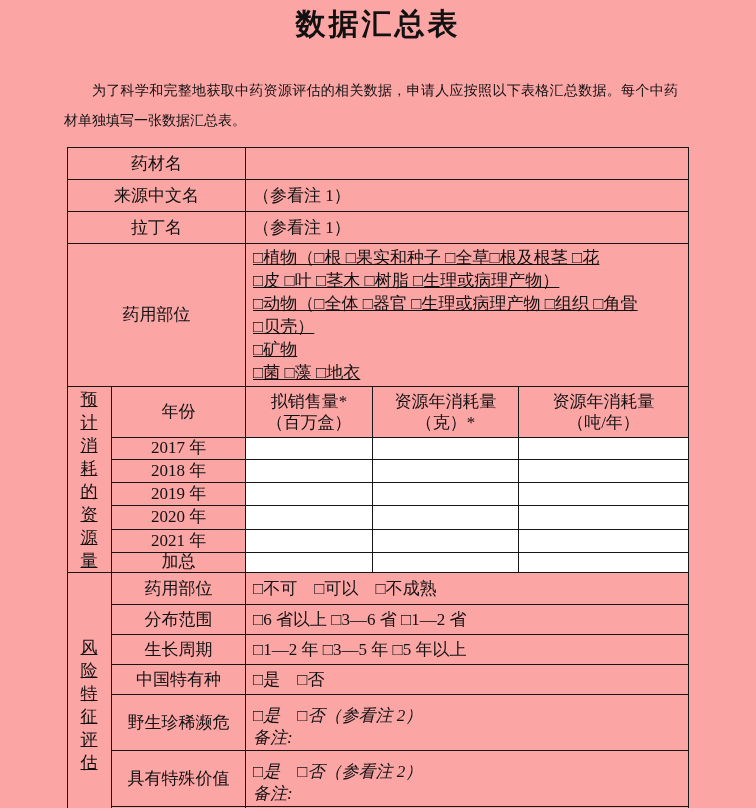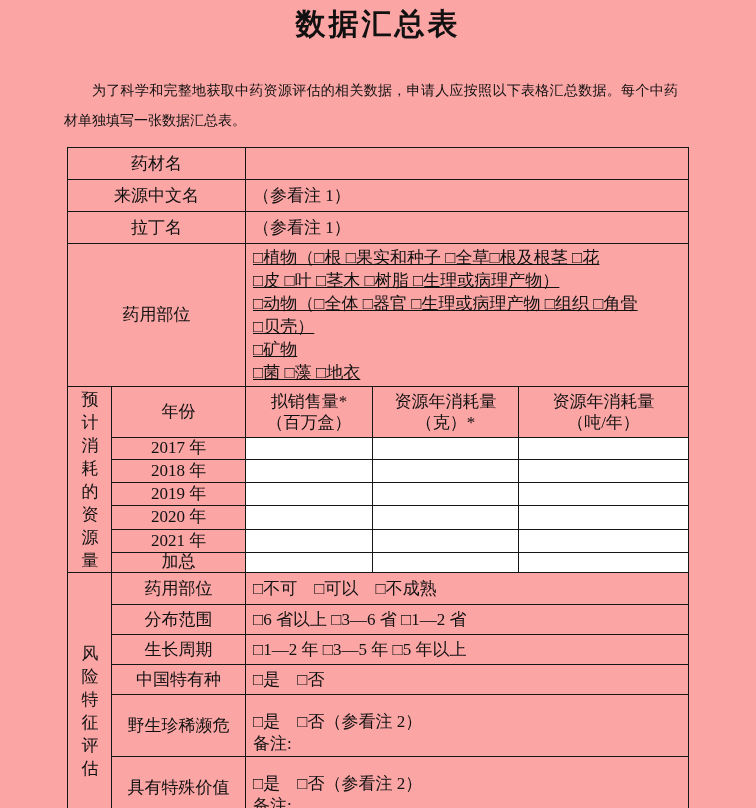--- a/index.html
+++ b/index.html
@@ -19,26 +19,26 @@
   table.form {
     position:absolute; top:147px; left:67px; width:621px;
     border-collapse:collapse; table-layout:fixed; font-size:17px;
   }
   td { border:1px solid #161616; padding:0; overflow:hidden; }
   .lbl { text-align:center; vertical-align:middle; line-height:1.15; }
   .yr  { text-align:center; vertical-align:middle; line-height:1.1; }
   .cnt { text-align:left; vertical-align:middle; padding:1px 4px 1px 7px;
          white-space:pre-line; line-height:22px; }
   .parts { line-height:23px; padding-top:2px; padding-bottom:2px;text-decoration:underline; }
-  .note { vertical-align:top; padding-top:16px; }
+  .note { vertical-align:top; padding-top:10px;font-style:italic; }
   .hdr { text-align:center; vertical-align:middle; white-space:pre-line;
          line-height:21px; }
   .vlbl { text-align:center; vertical-align:middle; }
   .vtext { width:1.06em; margin:0 auto; word-break:break-all;
-           line-height:23px; text-align:right; }
+           line-height:23px; text-align:left;text-decoration:underline; }
   .blank { background:#ffffff; }
 </style>
 </head>
 <body>
 
 <div class="page">
 
   <div class="doc-title">数据汇总表</div>
 
   <p class="intro">为了科学和完整地获取中药资源评估的相关数据，申请人应按照以下表格汇总数据。每个中药材单独填写一张数据汇总表。</p>

